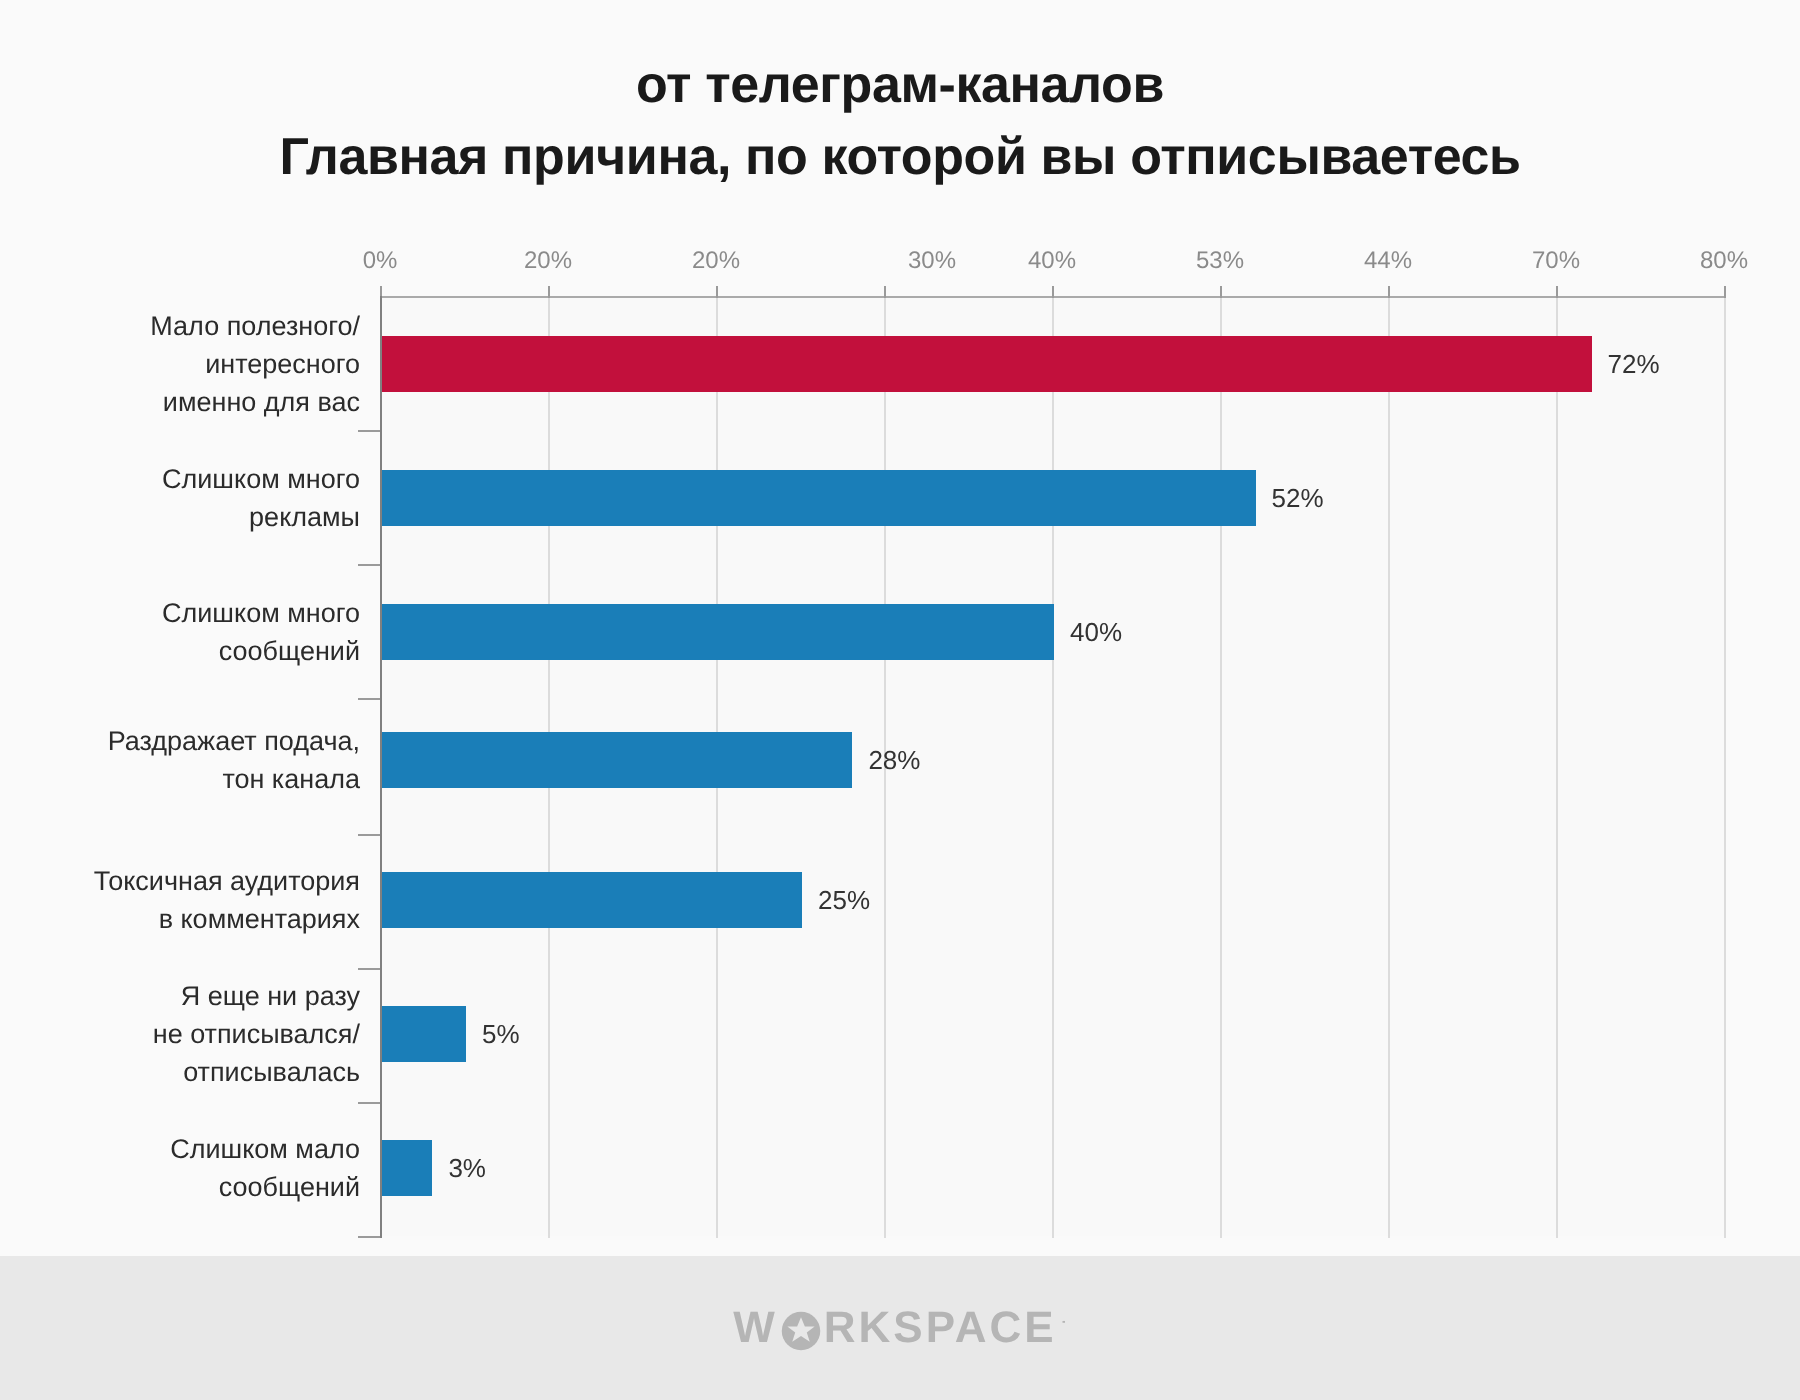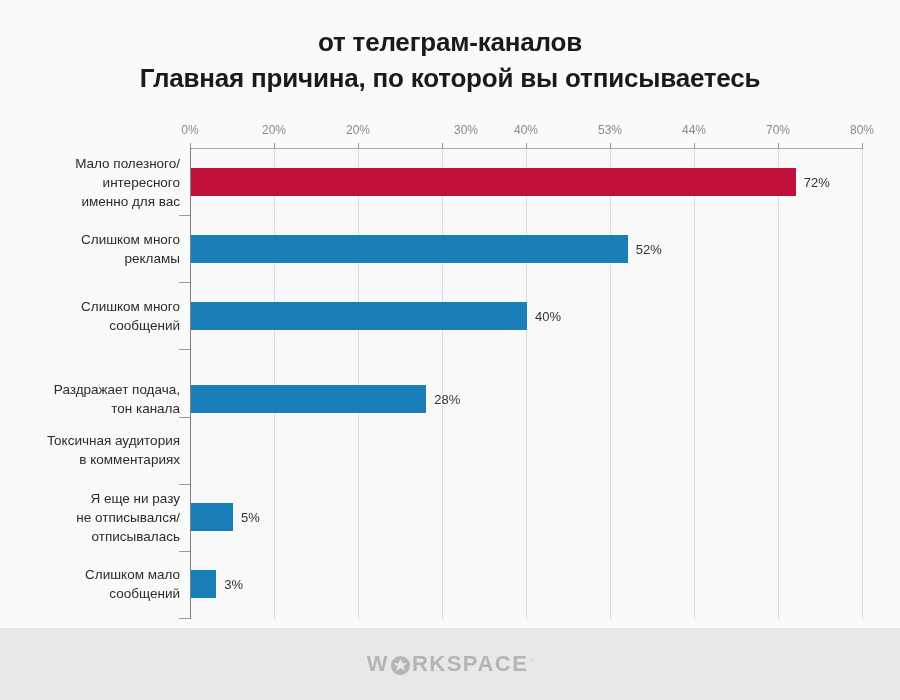--- a/index.html
+++ b/index.html
@@ -272,34 +272,38 @@
         <div class="bar-row" style="top: 282.286px; height: 67.1429px;">
           <div class="cat-label">
             <span class="ln">Слишком много</span>
             <span class="ln">сообщений</span>
           </div>
           <div class="bar-track">
             <div class="bar" title="Слишком много сообщений — 40%" style="width: 336px; background: rgb(26, 126, 184);"></div>
             <div class="bar-value" style="left: 344px;">40%</div>
           </div>
         </div>
-        <div class="bar-row" style="top: 365px; height: 67.1429px;">
+        <div class="bar-row" style="top: 346px; height: 67.1429px;">
           <div class="cat-label">
             <span class="ln">Раздражает подача,</span>
             <span class="ln">тон канала</span>
           </div>
           <div class="bar-track">
             <div class="bar" title="Раздражает подача, тон канала — 28%" style="width: 235.2px; background: rgb(26, 126, 184);"></div>
             <div class="bar-value" style="left: 243.2px;">28%</div>
           </div>
         </div>
         <div class="bar-row" style="top: 416.571px; height: 67.1429px;">
           <div class="cat-label">
             <span class="ln">Токсичная аудитория</span>
             <span class="ln">в комментариях</span>
+          </div>
+          <div class="bar-track">
+            <div class="bar" title="Токсичная аудитория в комментариях — 25%" style="width: 210px; background: rgb(26, 126, 184);"></div>
+            <div class="bar-value" style="left: 218px;">25%</div>
           </div>
         </div>
         <div class="bar-row" style="top: 483.714px; height: 67.1429px;">
           <div class="cat-label">
             <span class="ln">Я еще ни разу</span>
             <span class="ln">не отписывался/</span>
             <span class="ln">отписывалась</span>
           </div>
           <div class="bar-track">
             <div class="bar" title="Я еще ни разу не отписывался/ отписывалась — 5%" style="width: 42px; background: rgb(26, 126, 184);"></div>

